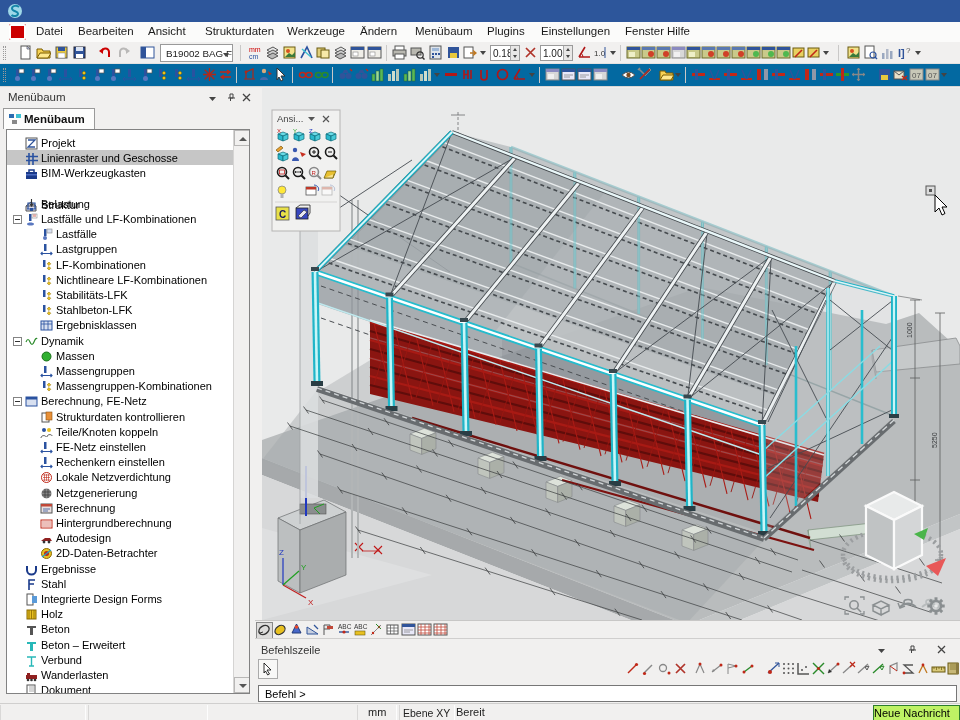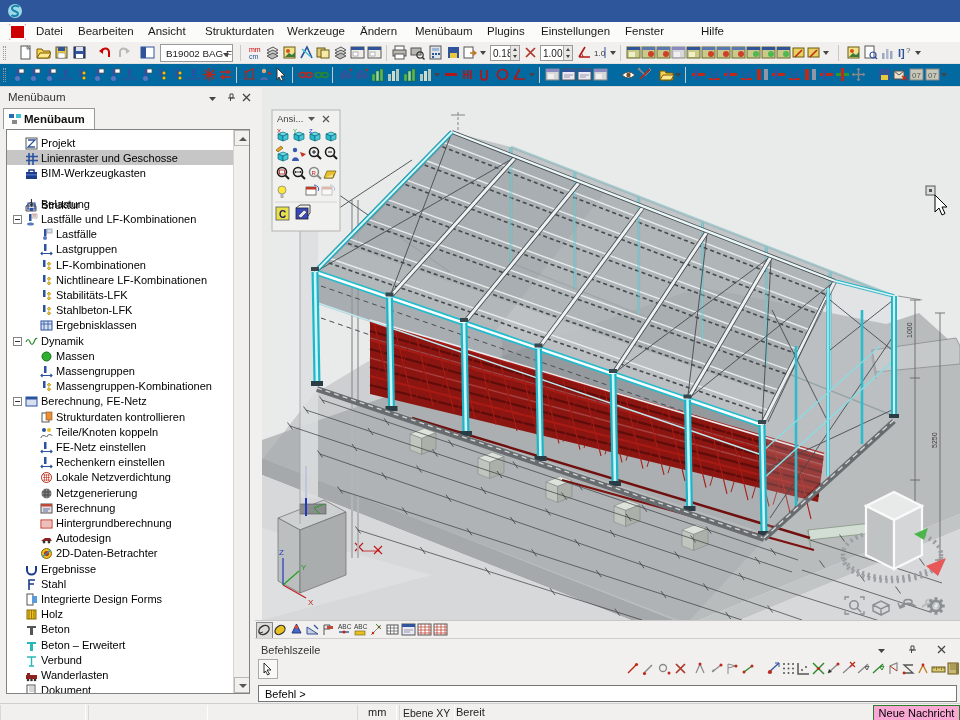--- a/index.html
+++ b/index.html
@@ -41,21 +41,21 @@
 #vtabs{position:absolute;left:255px;top:620px;width:705px;height:18px;background:#f1f0ef;border-top:1px solid #c8c7c6}
 #vtabs .ic{top:1px;width:15px;height:15px}
 
 #bpanel{position:absolute;left:255px;top:638px;width:705px;height:65px;background:#f1f0ef;border-top:1px solid #d0cfce}
 #bphead{position:absolute;left:6px;top:5px;font-size:11px;color:#333}
 #bfin{position:absolute;left:3px;top:46px;width:699px;height:17px;background:#fff;border:1px solid #767676;font-size:11px;color:#000}
 #bfin span{position:absolute;left:6px;top:2px}
 
 #sbar{position:absolute;left:0;top:703px;width:960px;height:17px;background:#f1f0ef;border-top:1px solid #d0cfce;font-size:11px;color:#222}
 .scell{position:absolute;top:1px;height:15px;border-left:1px solid #d9d8d7;border-right:1px solid #fdfdfd}
-#newmsg{position:absolute;right:0;top:1px;width:87px;height:16px;background:#f9a8d4;border:1px solid #2d7d2d;font-size:11px;color:#000;text-align:center;line-height:14px}
+#newmsg{position:absolute;right:0;top:1px;width:87px;height:16px;background:#bef264;border:1px solid #2d7d2d;font-size:11px;color:#000;line-height:14px}
 .hicon{position:absolute;width:9px;height:9px}
 </style></head>
 <body>
 <div id="titlebar">
  <svg id="tlogo" viewBox="0 0 17 16">
       <circle cx="8" cy="8" r="7" fill="#9fd8e8"></circle>
       <path d="M12 4c-2-2-7-1.5-7 1.5S11 8 11 10.5 6.5 14 4.5 12" stroke="#1585a8" stroke-width="2" fill="none"></path>
     </svg>
 </div>
 <div id="menubar">
@@ -63,21 +63,21 @@
  <span class="mi" style="left:36px">Datei</span>
  <span class="mi" style="left:78px">Bearbeiten</span>
  <span class="mi" style="left:148px">Ansicht</span>
  <span class="mi" style="left:205px">Strukturdaten</span>
  <span class="mi" style="left:287px">Werkzeuge</span>
  <span class="mi" style="left:360px">Ändern</span>
  <span class="mi" style="left:415px">Menübaum</span>
  <span class="mi" style="left:487px">Plugins</span>
  <span class="mi" style="left:541px">Einstellungen</span>
  <span class="mi" style="left:625px">Fenster</span>
- <span class="mi" style="left:701px">Hilfe</span>
+ <span class="mi" style="left:667px">Hilfe</span>
 </div>
 <div id="tb1">
     <i class="grip" style="left:3px;top:4px"></i>
 <svg class="ic" style="left:18px;top:3px" width="15" height="15" viewBox="0 0 15 15">
       <rect x="3" y="1" width="9" height="13" fill="#fff" stroke="#555"></rect>
       <path d="M9 1l3 3h-3z" fill="#cfd8ff" stroke="#555" stroke-width=".7"></path>
     </svg>
 <svg class="ic" style="left:36px;top:3px" width="15" height="15" viewBox="0 0 15 15">
       <path d="M1 4h5l1 2h7v7H1z" fill="#f7d254" stroke="#7a5c00"></path>
       <path d="M1 13l3-5h11l-3 5z" fill="#ffe98e" stroke="#7a5c00"></path>

